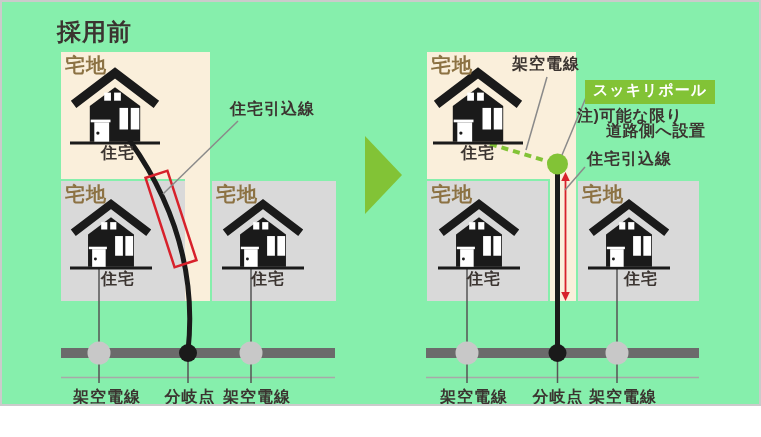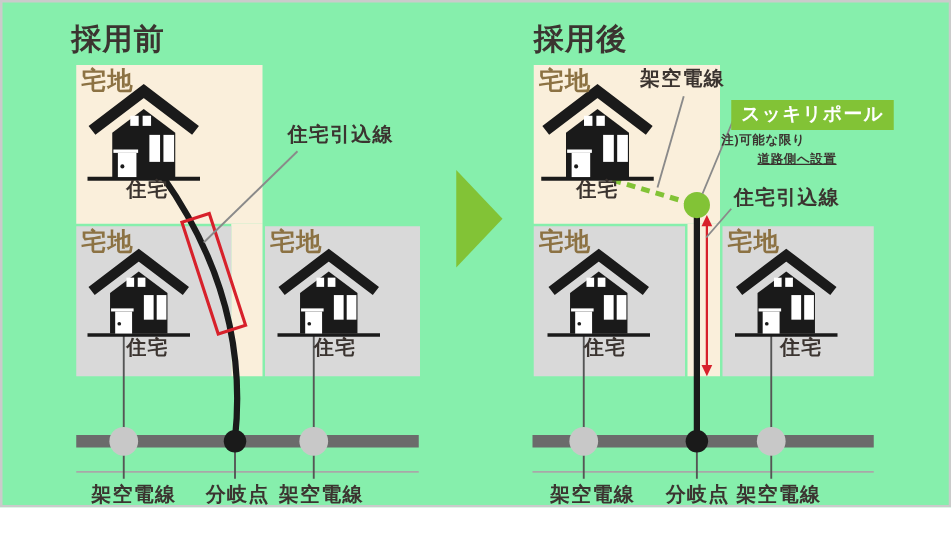--- a/index.html
+++ b/index.html
@@ -7,24 +7,24 @@
     position:relative;width:761px;height:406px;background:#86efac;
     font-family:"Liberation Sans",sans-serif;overflow:hidden;
   }
   .frame-border{position:absolute;inset:0;border:2px solid #cbcbcb;pointer-events:none;z-index:50;}
   svg.art{position:absolute;left:0;top:0;z-index:1;}
   .lbl{position:absolute;color:#3b3430;font-weight:bold;white-space:nowrap;line-height:1;z-index:10;}
   .title{font-size:24px;letter-spacing:1px;}
   .land{font-size:20px;color:#8c7243;letter-spacing:1px;}
   .mid{font-size:16px;letter-spacing:1px;}
   .cl{transform:translateX(-50%);text-align:center;}
-  .note{font-size:10px;letter-spacing:0.5px;}
+  .note{font-size:16px;letter-spacing:0.5px;}
   .polebox{
     position:absolute;background:#82c336;color:#ffffff;font-size:15px;font-weight:bold;
-    padding:4px 8px 3px 8px;line-height:1.1;letter-spacing:1px;z-index:10;white-space:nowrap;
+    padding:4px 8px 3px 8px;line-height:1.1;letter-spacing:1px;z-index:10;white-space:nowrap;font-family:Liberation Mono, monospace;
   }
 </style>
 </head>
 <body>
 
 <div class="frame">
 
   <svg class="art" width="761" height="437" viewBox="0 0 761 437">
     <defs>
       <g id="house">
@@ -103,30 +103,29 @@
   <div class="lbl land" style="left:65px;top:184px;">宅地</div>
   <div class="lbl land" style="left:216px;top:184px;">宅地</div>
   <div class="lbl mid cl" style="left:118px;top:145px;">住宅</div>
   <div class="lbl mid cl" style="left:118px;top:271px;">住宅</div>
   <div class="lbl mid cl" style="left:268px;top:271px;">住宅</div>
   <div class="lbl mid" style="left:230px;top:101px;">住宅引込線</div>
   <div class="lbl mid cl" style="left:107px;top:389px;">架空電線</div>
   <div class="lbl mid cl" style="left:190px;top:389px;">分岐点</div>
   <div class="lbl mid cl" style="left:257px;top:389px;">架空電線</div>
 
-  <div class="lbl title" style="left:427px;top:20px;">採用後</div>
   <div class="lbl land" style="left:431px;top:55px;">宅地</div>
   <div class="lbl land" style="left:431px;top:184px;">宅地</div>
   <div class="lbl land" style="left:582px;top:184px;">宅地</div>
   <div class="lbl mid cl" style="left:478px;top:145px;">住宅</div>
   <div class="lbl mid cl" style="left:484px;top:271px;">住宅</div>
   <div class="lbl mid cl" style="left:641px;top:271px;">住宅</div>
   <div class="lbl mid" style="left:512px;top:56px;">架空電線</div>
   <div class="polebox" style="left:585px;top:80px;">スッキリポール</div>
   <div class="lbl note" style="left:577px;top:108px;">注)可能な限り</div>
-  <div class="lbl note" style="left:606px;top:123px;text-decoration:underline;">道路側へ設置</div>
+  <div class="lbl note" style="left:606px;top:123px;">道路側へ設置</div>
   <div class="lbl mid" style="left:587px;top:151px;">住宅引込線</div>
   <div class="lbl mid cl" style="left:474px;top:389px;">架空電線</div>
   <div class="lbl mid cl" style="left:558px;top:389px;">分岐点</div>
   <div class="lbl mid cl" style="left:623px;top:389px;">架空電線</div>
 
   <div class="frame-border"></div>
 </div>
 
 </body></html>

